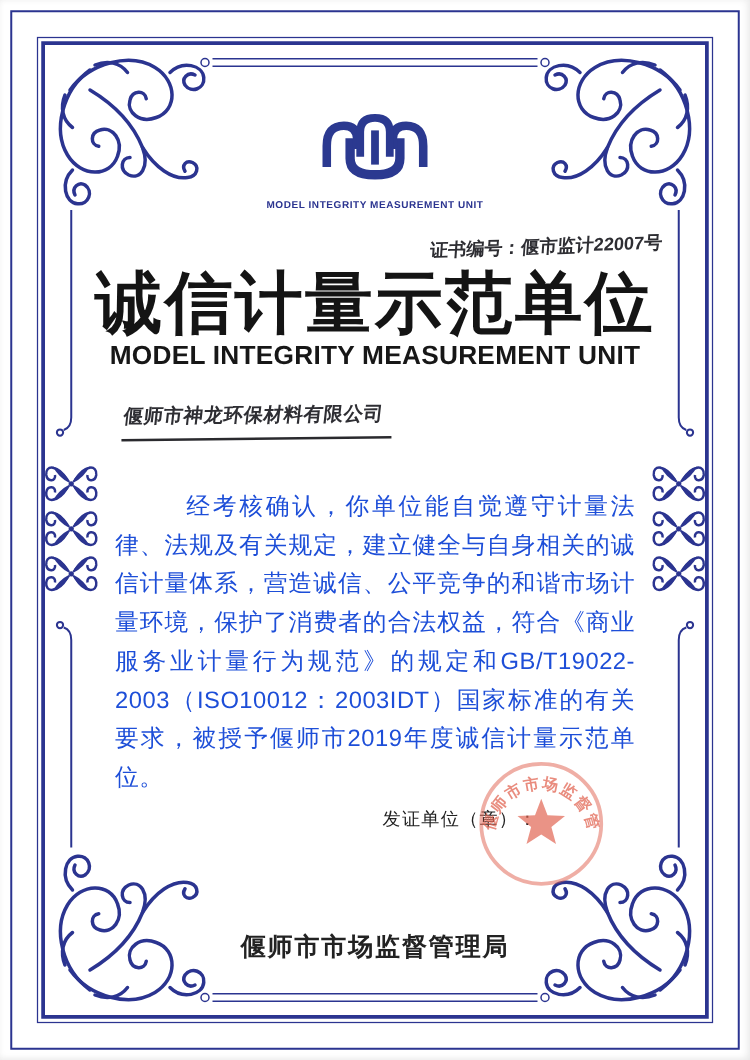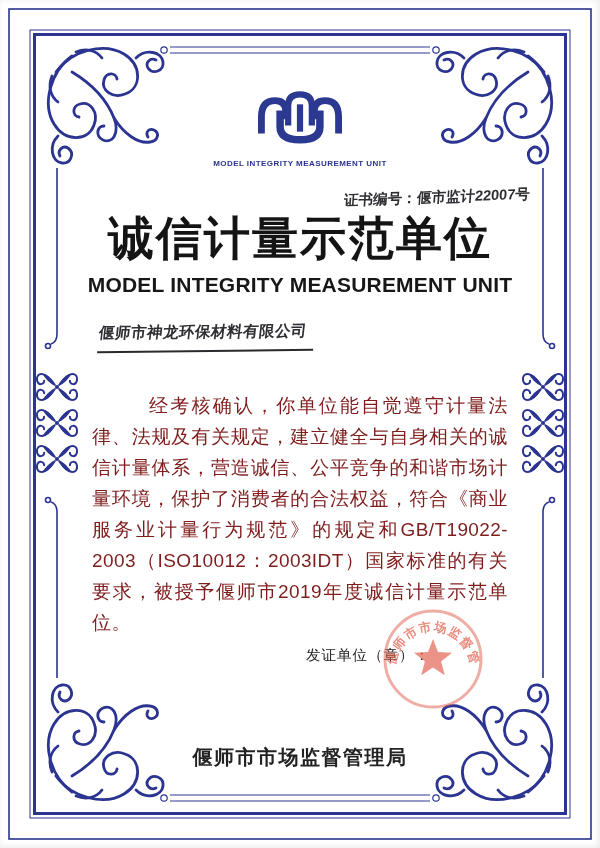--- a/index.html
+++ b/index.html
@@ -15,39 +15,39 @@
   .logo-caption{margin-top:5px;font-size:8px;font-weight:bold;color:#2b3490;letter-spacing:.45px;white-space:nowrap;}
 
   .cert-no{
     position:absolute;left:344px;top:188px;font-size:14.5px;color:#2e2e33;
     font-weight:600;transform:rotate(-2deg);white-space:nowrap;
   }
   .cert-no .hand{display:inline-block;transform:skewX(-6deg);}
 
   .title-zh{
     position:absolute;left:0;right:0;top:214px;text-align:center;
-    font-family:"Liberation Serif", serif;font-size:46px;font-weight:900;
+    font-family:"Liberation Serif", serif;font-size:54px;font-weight:900;
     color:#141414;letter-spacing:2px;line-height:1.1;white-space:nowrap;
   }
   .title-en{
     position:absolute;left:0;right:0;top:273px;text-align:center;
     font-size:21px;font-weight:800;color:#171717;letter-spacing:.2px;white-space:nowrap;
   }
 
   .company{
     position:absolute;left:97px;top:322px;min-width:196px;
     border-bottom:2px solid #2a2a2e;padding:0 6px 7px 2px;
     font-size:15.5px;color:#2e2e33;font-weight:600;
     transform:rotate(-.6deg);white-space:nowrap;
   }
   .company .hand{display:inline-block;transform:skewX(-7deg);letter-spacing:.5px;}
 
   .body-text{
     position:absolute;left:92px;right:92px;top:371px;
-    font-size:19px;line-height:31px;color:#7f1d1d;font-weight:500;
+    font-size:19px;line-height:31px;color:#1d4ed8;font-weight:500;
     text-align:justify;text-indent:3em;letter-spacing:.4px;
   }
 
   .issuer-label{
     position:absolute;left:306px;top:646px;font-size:14.5px;font-weight:400;
     color:#222;letter-spacing:1px;white-space:nowrap;
   }
   .seal{position:absolute;left:377px;top:603px;width:112px;height:112px;opacity:.85;}
 
   .bureau{

